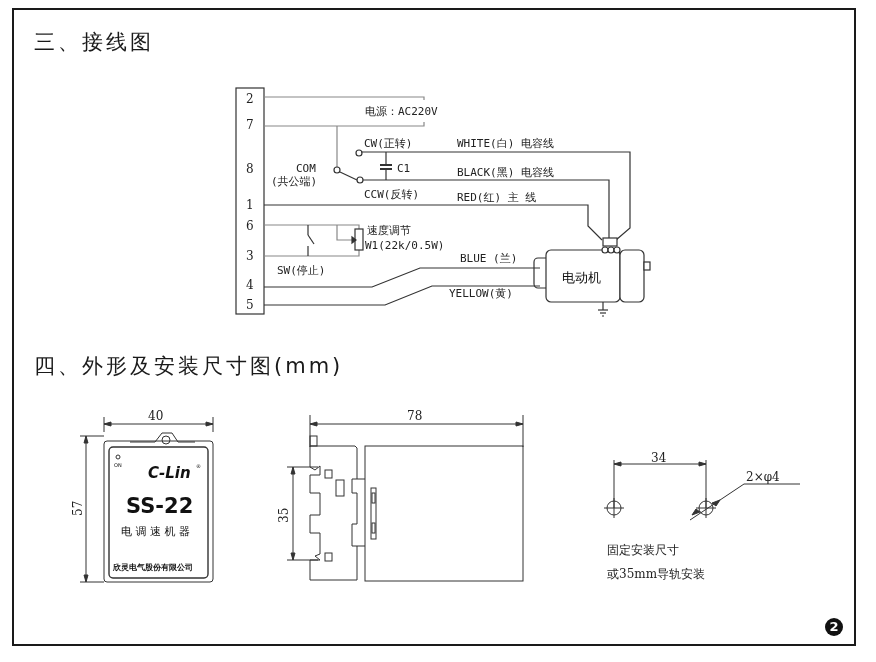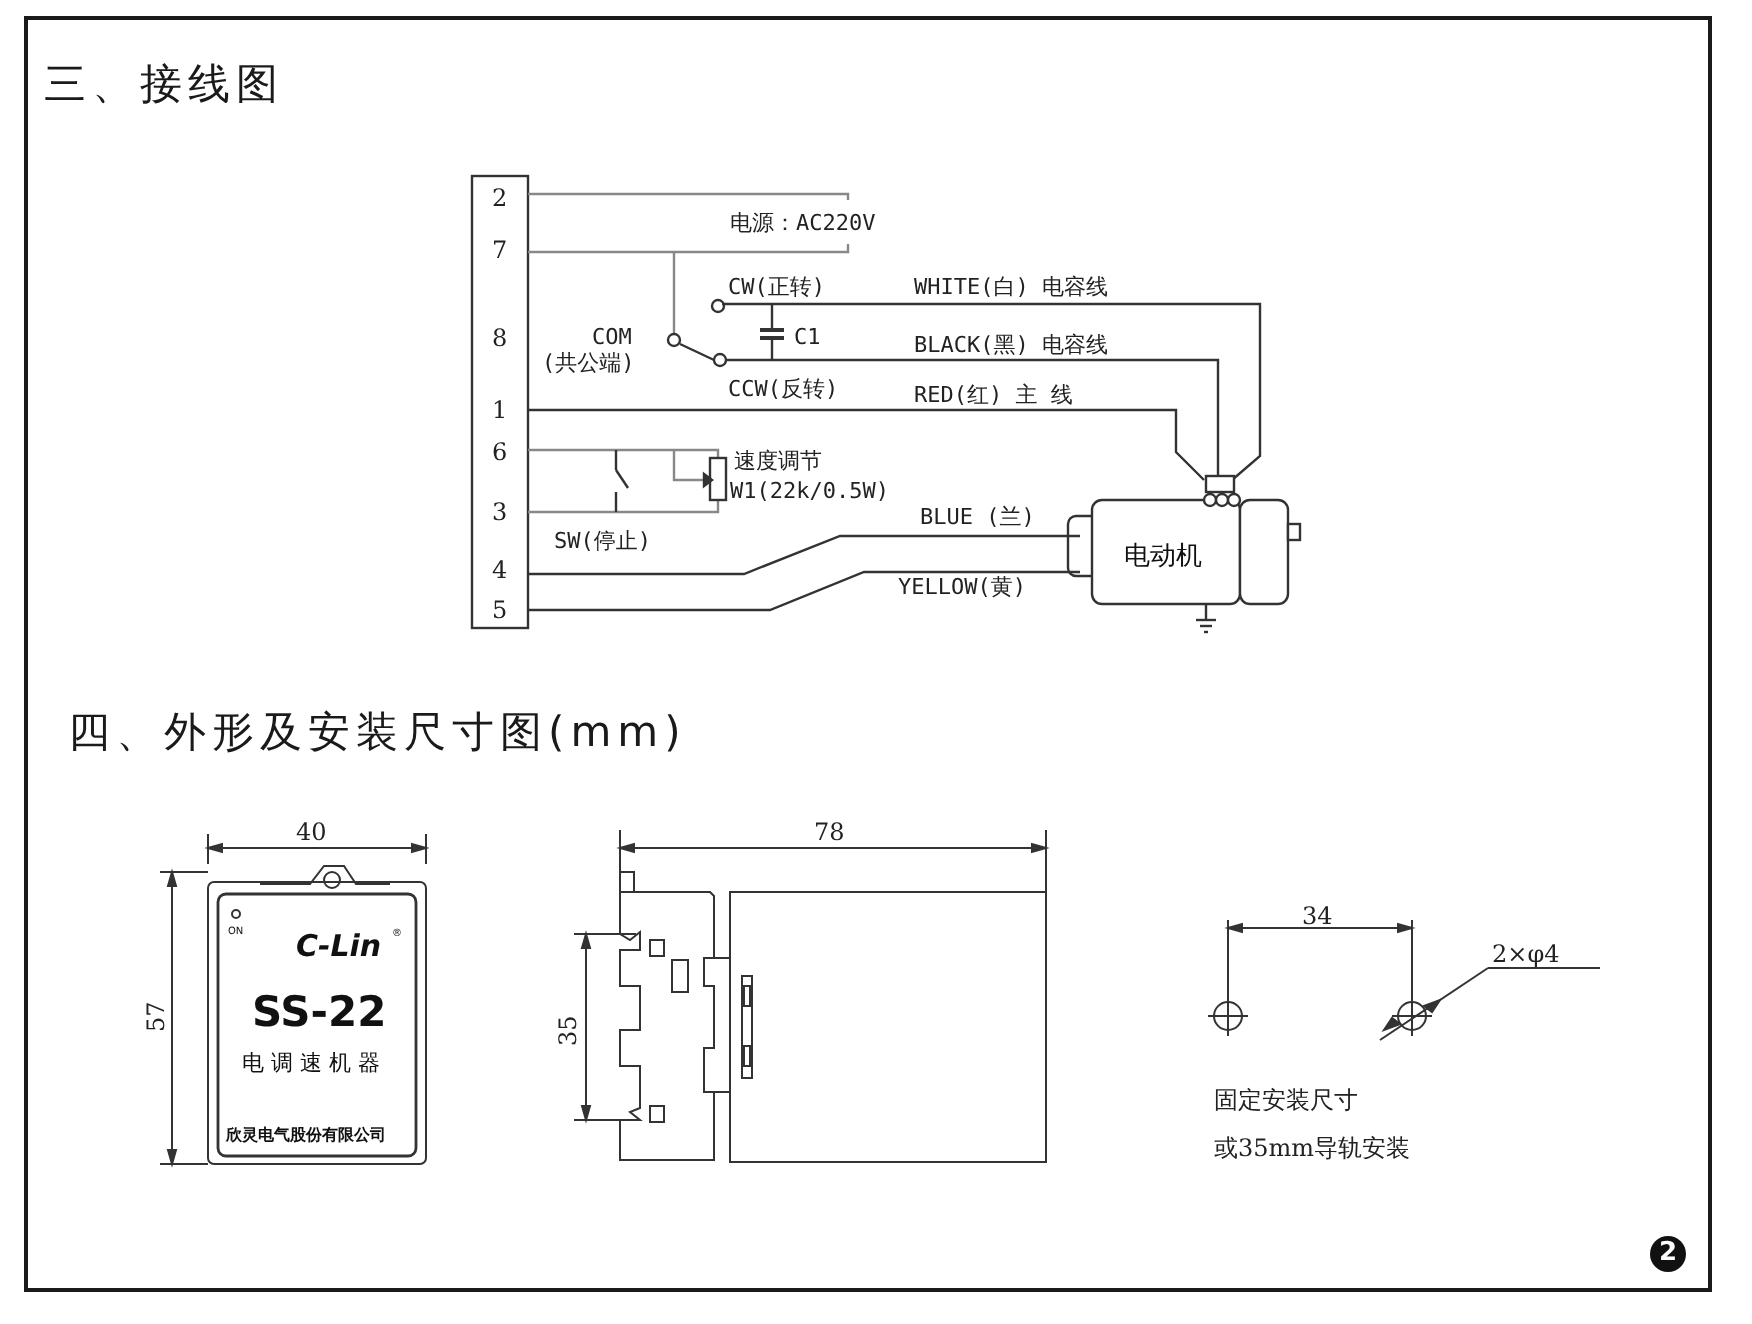--- a/index.html
+++ b/index.html
@@ -15,21 +15,21 @@
   .ts { font-family: "DejaVu Sans", sans-serif; fill: #111; }
   .pg { position: absolute; left: 825px; top: 618px; width: 18px; height: 18px;
         border-radius: 50%; background: #111; color: #fff; font-family: "DejaVu Sans", sans-serif;
         font-weight: bold; font-size: 13px; text-align: center; line-height: 18px; }
 </style>
 </head>
 <body>
 
 <div class="frame"></div>
 
-<div class="h" style="left:22px; top:28px;">三、接线图</div>
+<div class="h" style="left:34px; top:28px;">三、接线图</div>
 <div class="h" style="left:34px; top:352px;text-align:right;">四、外形及安装尺寸图(mm)</div>
 
 <svg width="876" height="662">
 
   <g stroke="#333" fill="none" stroke-width="1.2">
 
     <rect x="236" y="88" width="28" height="226"></rect>
 
     <polyline points="264,97 424,97 424,100" stroke="#888"></polyline>
     <polyline points="264,126 424,126 424,122" stroke="#888"></polyline>

